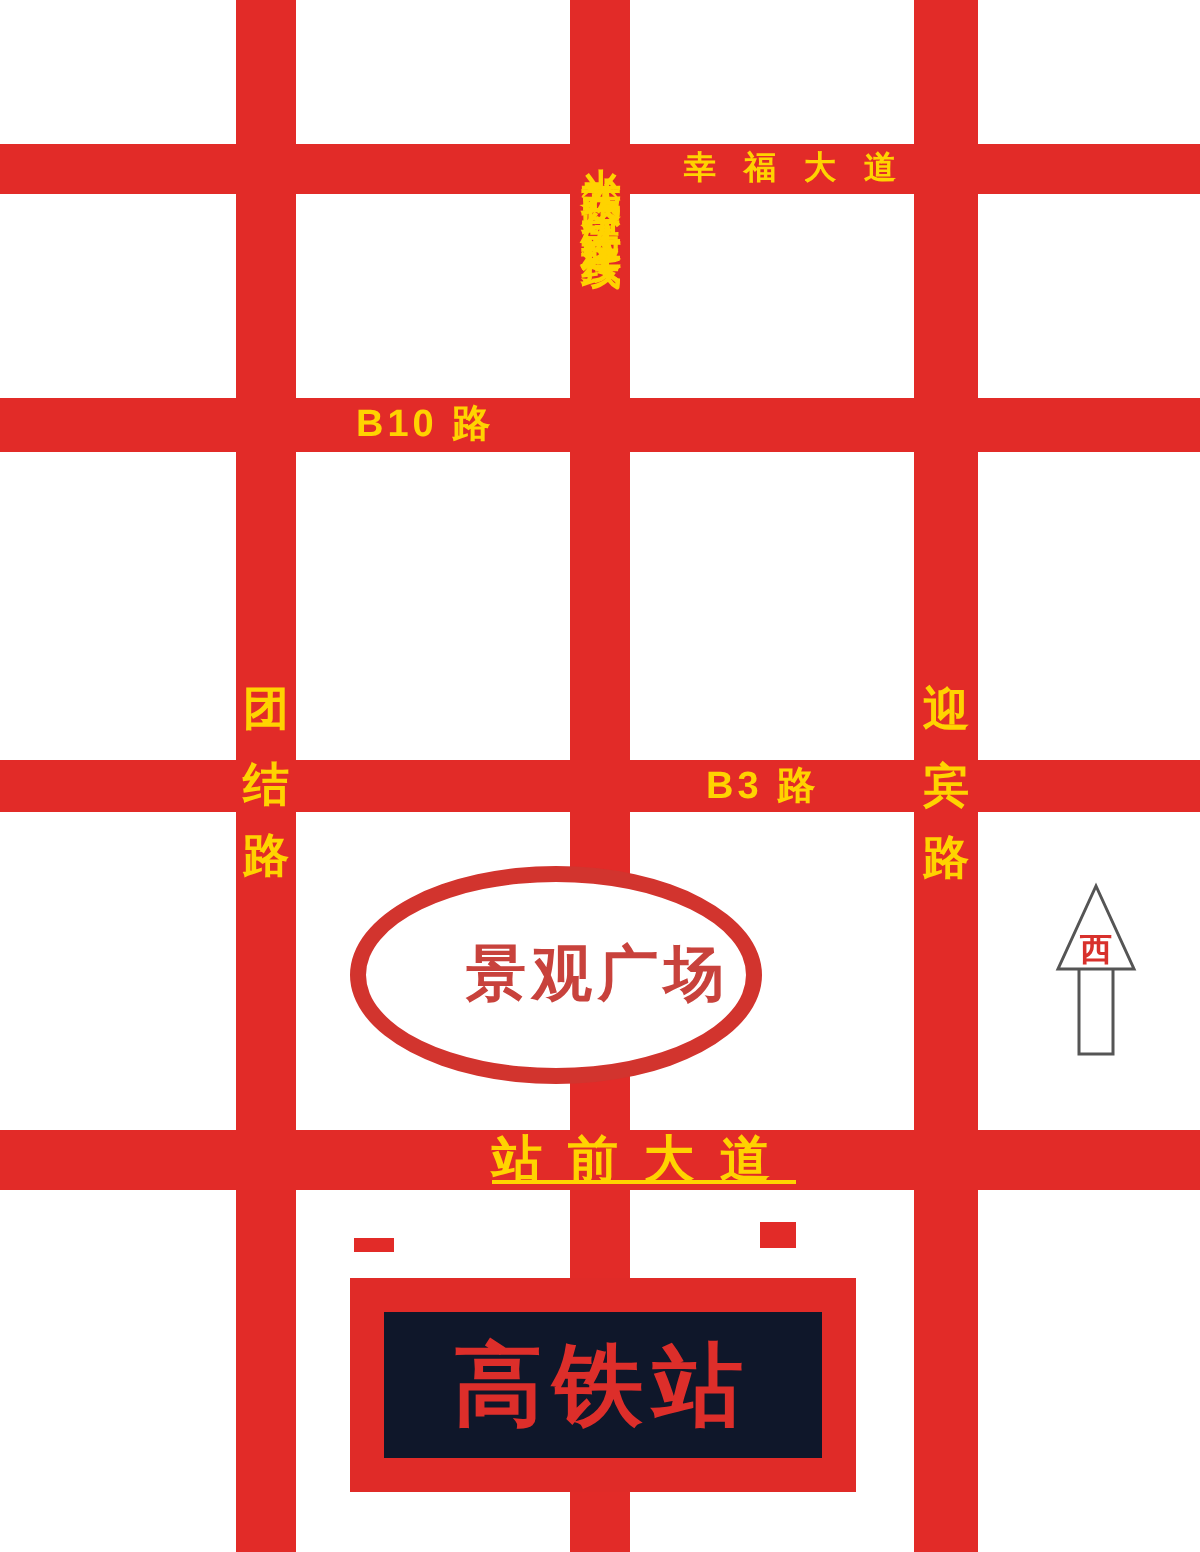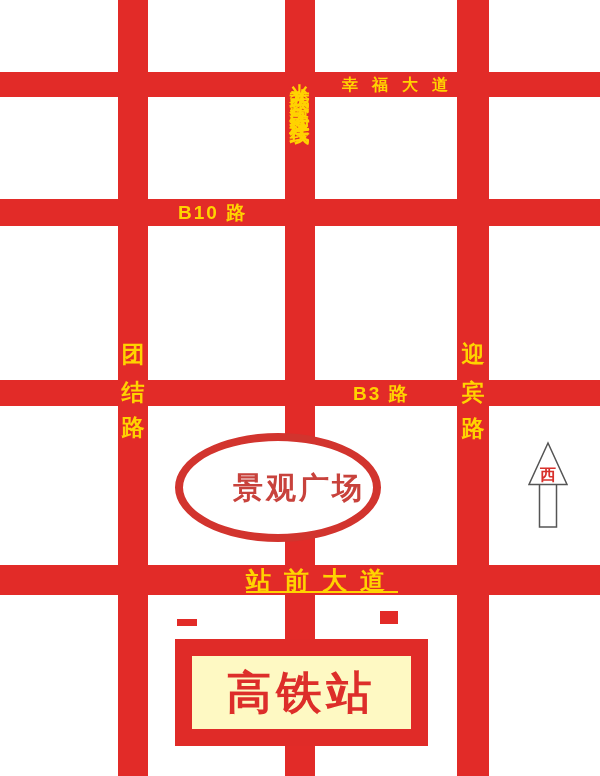--- a/index.html
+++ b/index.html
@@ -81,21 +81,21 @@
     font-size: 30px;
     letter-spacing: 3px;
     white-space: nowrap;
     line-height: 1;
   }
   .station {
     position: absolute;
     left: 175px; top: 639px;
     width: 253px; height: 107px;
     box-sizing: border-box;
-    background: #fef9c3;
+    background: #0f172a;
     border: 17px solid #E02B28;
     display: flex;
     align-items: center;
     justify-content: center;
   }
   .station-label {
     color: #DD2E2A;
     font-weight: bold;
     font-size: 45px;
     letter-spacing: 5px;

